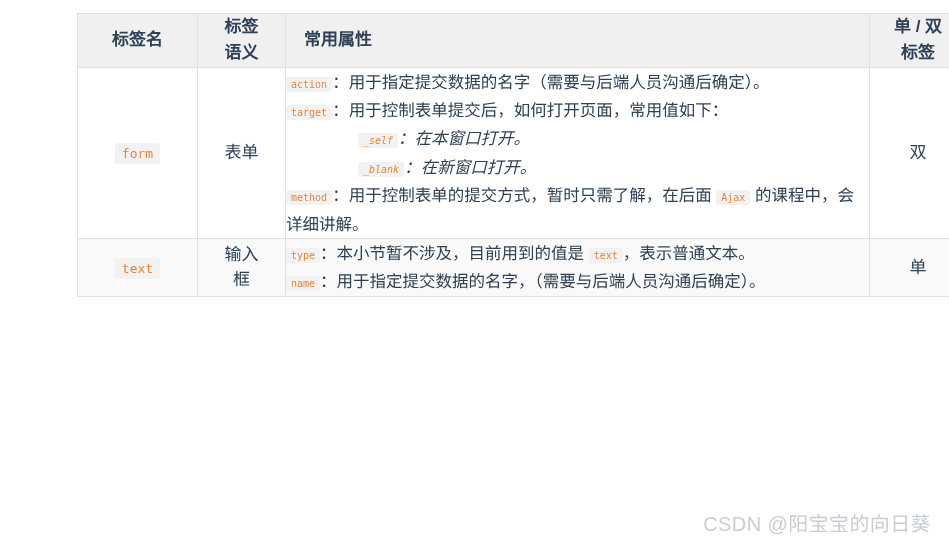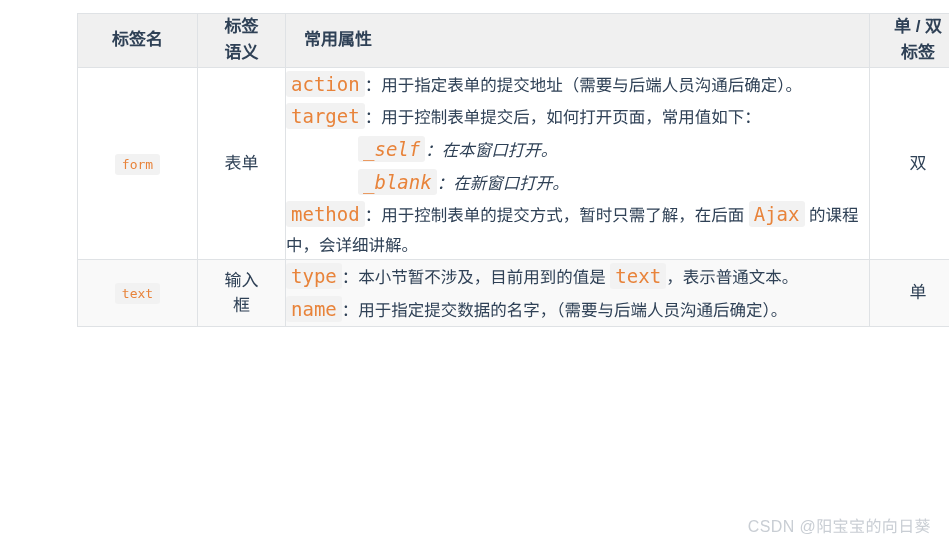--- a/index.html
+++ b/index.html
@@ -84,36 +84,36 @@
     padding-bottom: 12px;
   }
 
   .attr-line { display: block; }
   .attr-line.indent { padding-left: 72px; font-style: italic; }
 
   code.code {
     font-family: "DejaVu Sans Mono", "Liberation Mono", monospace;
     background: #f2f2f2;
     color: #e8833a;
-    font-size: 19px;
+    font-size: 10px;
     padding: 2px 5px;
     border-radius: 3px;
     white-space: nowrap;
   }
 
   code.code.tagname {
     font-size: 13px;
     padding: 3px 7px;
   }
 
   .watermark {
     position: absolute;
     right: 18px;
     bottom: 9px;
-    font-size: 16px;
+    font-size: 20px;
     color: #c9ced4;
     font-family: "Liberation Sans", "DejaVu Sans", sans-serif;
     letter-spacing: 0.4px;
     white-space: nowrap;
     user-select: none;
   }
 </style>
 </head>
 <body>
 
@@ -137,21 +137,21 @@
           <span>单 / 双</span><br>
           <span>标签</span>
         </th>
       </tr>
     </thead>
     <tbody id="table-body">
         <tr>
           <td class="cell-center"><code class="code tagname">form</code></td>
           <td class="cell-center"><span>表单</span></td>
           <td class="cell-attr">
-            <span class="attr-line"><code class="code">action</code><span>：用于指定表单的提交地址（需要与后端人员沟通后确定）。</span></span>
+            <span class="attr-line"><code class="code">action</code><span>：用于指定提交数据的名字（需要与后端人员沟通后确定）。</span></span>
             <span class="attr-line"><code class="code">target</code><span>：用于控制表单提交后，如何打开页面，常用值如下：</span></span>
             <span class="attr-line indent"><code class="code">_self</code><span>：在本窗口打开。</span></span>
             <span class="attr-line indent"><code class="code">_blank</code><span>：在新窗口打开。</span></span>
             <span class="attr-line"><code class="code">method</code><span>：用于控制表单的提交方式，暂时只需了解，在后面 </span><code class="code">Ajax</code><span> 的课程中，会详细讲解。</span></span>
           </td>
           <td class="cell-center"><span>双</span></td>
         </tr>
         <tr class="row-alt">
           <td class="cell-center"><code class="code tagname">text</code></td>
           <td class="cell-center"><span>输入</span><br><span>框</span></td>

